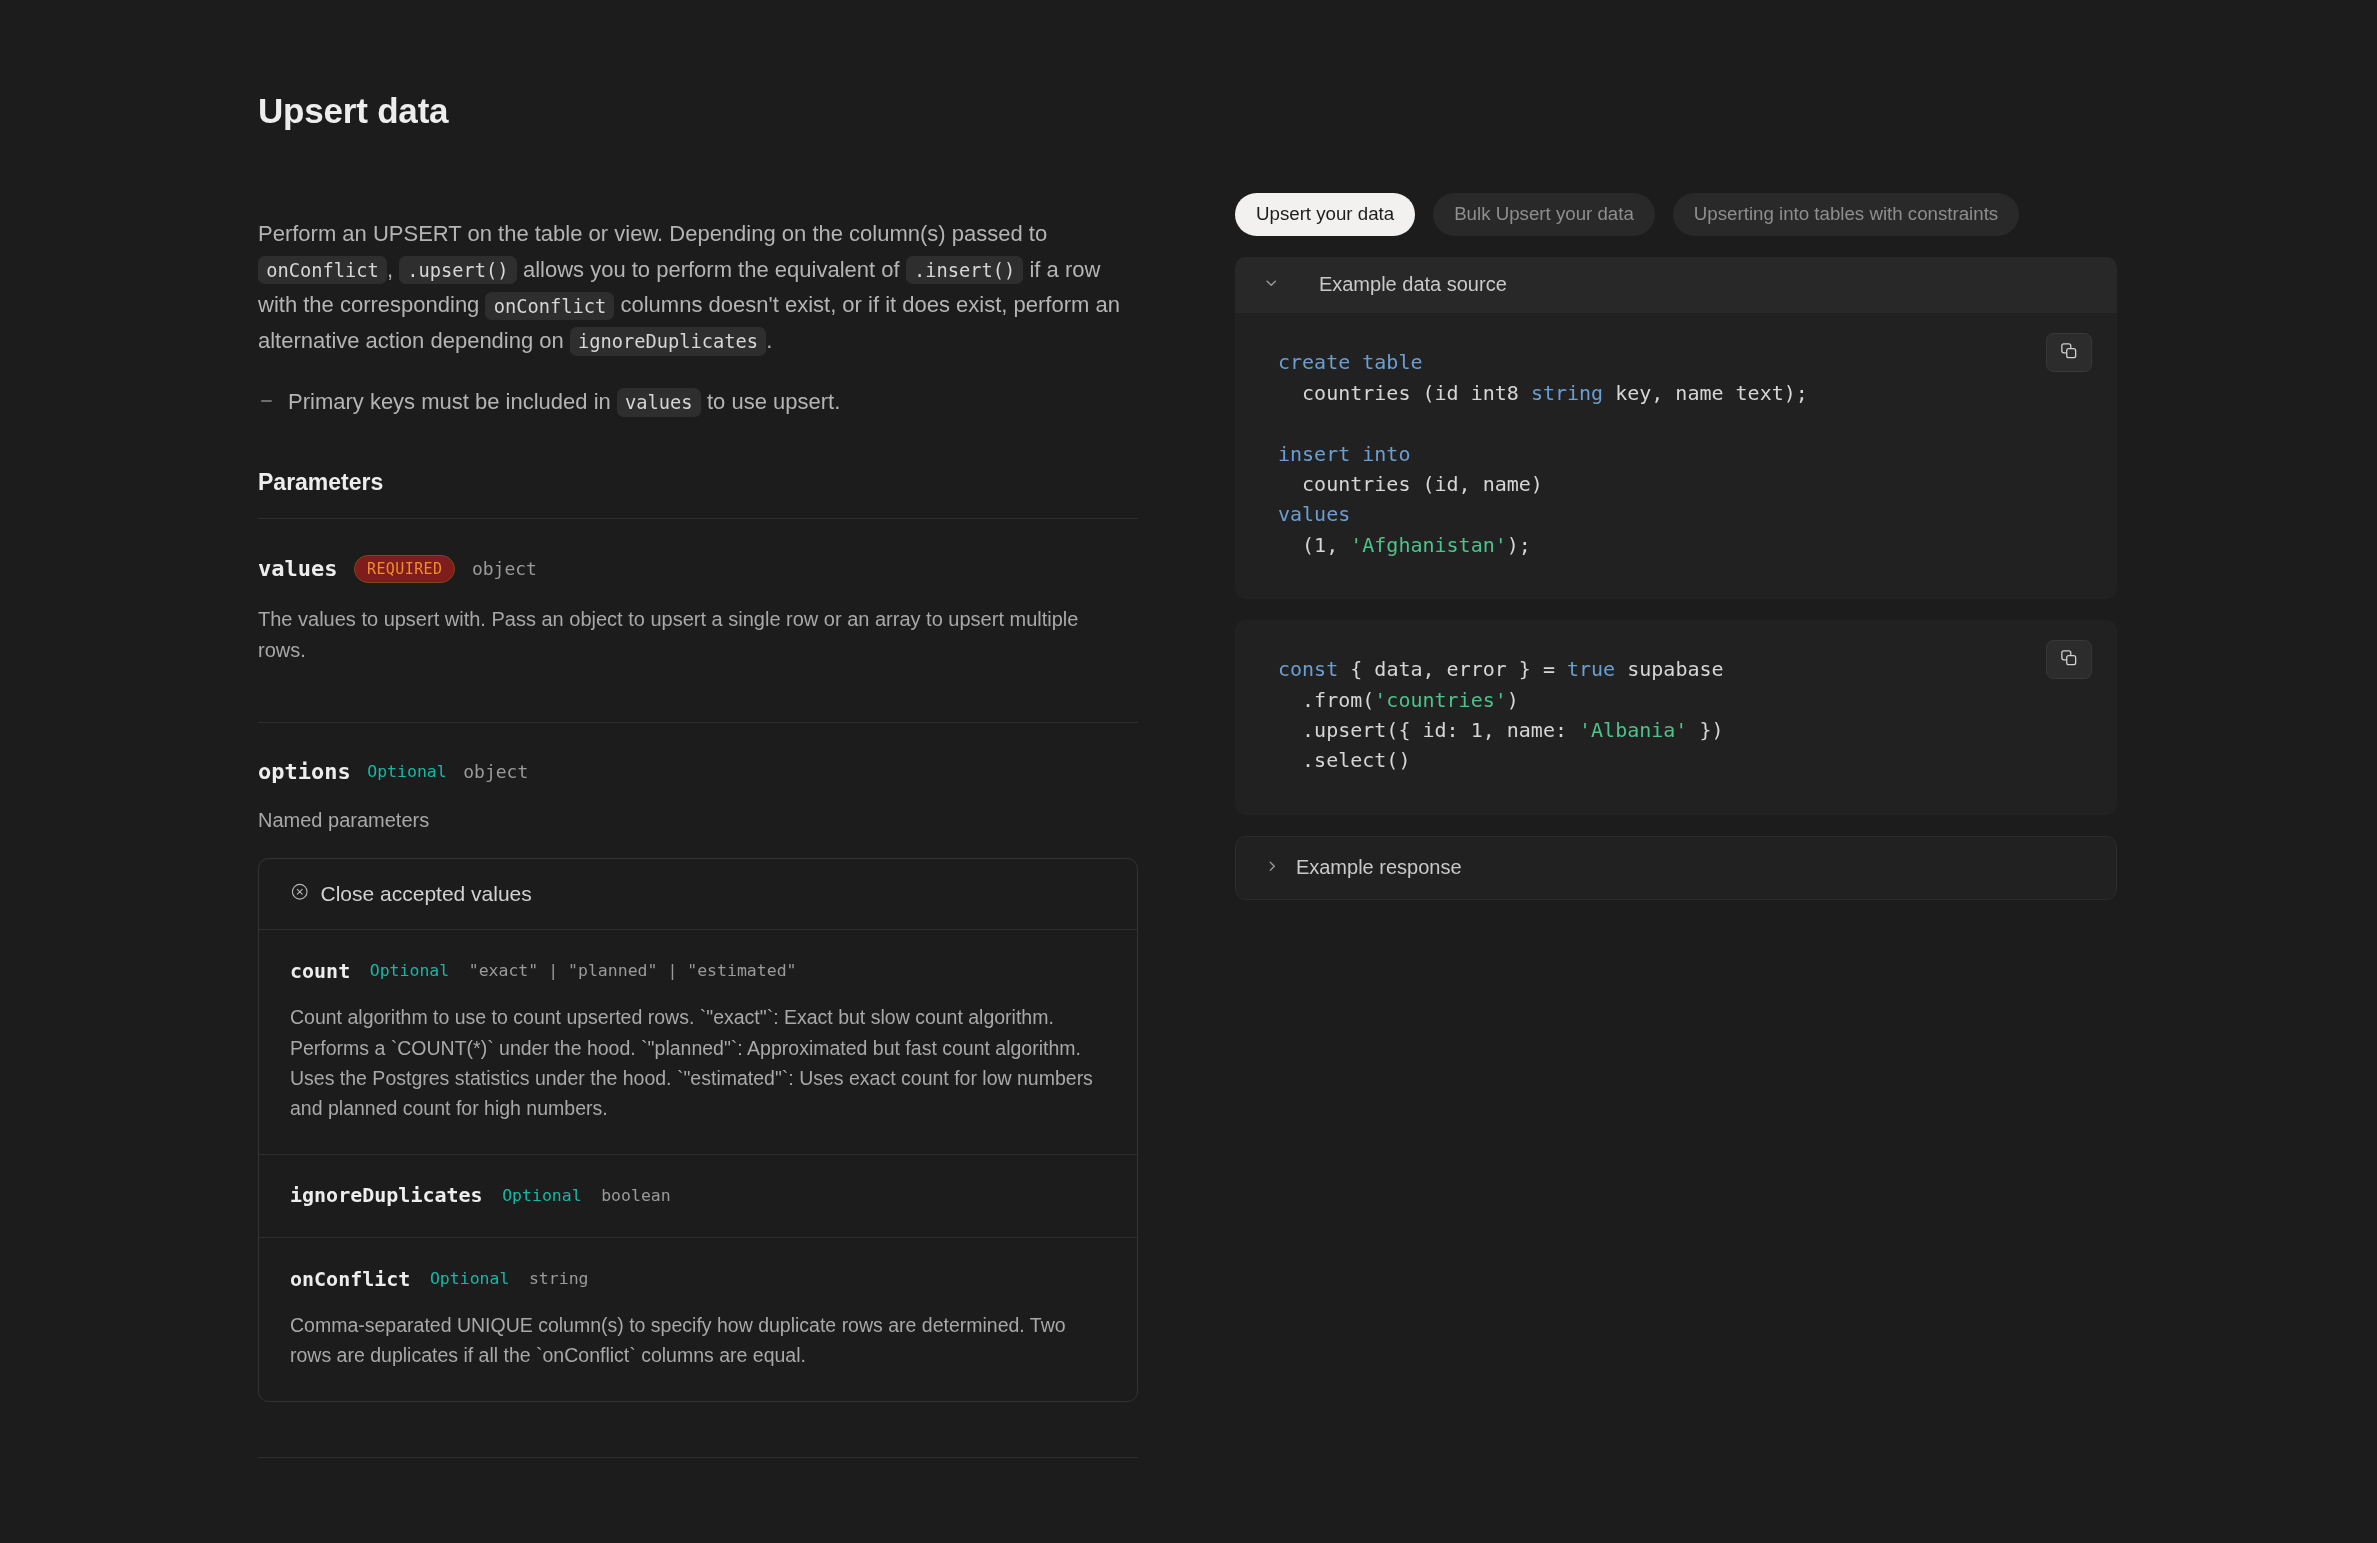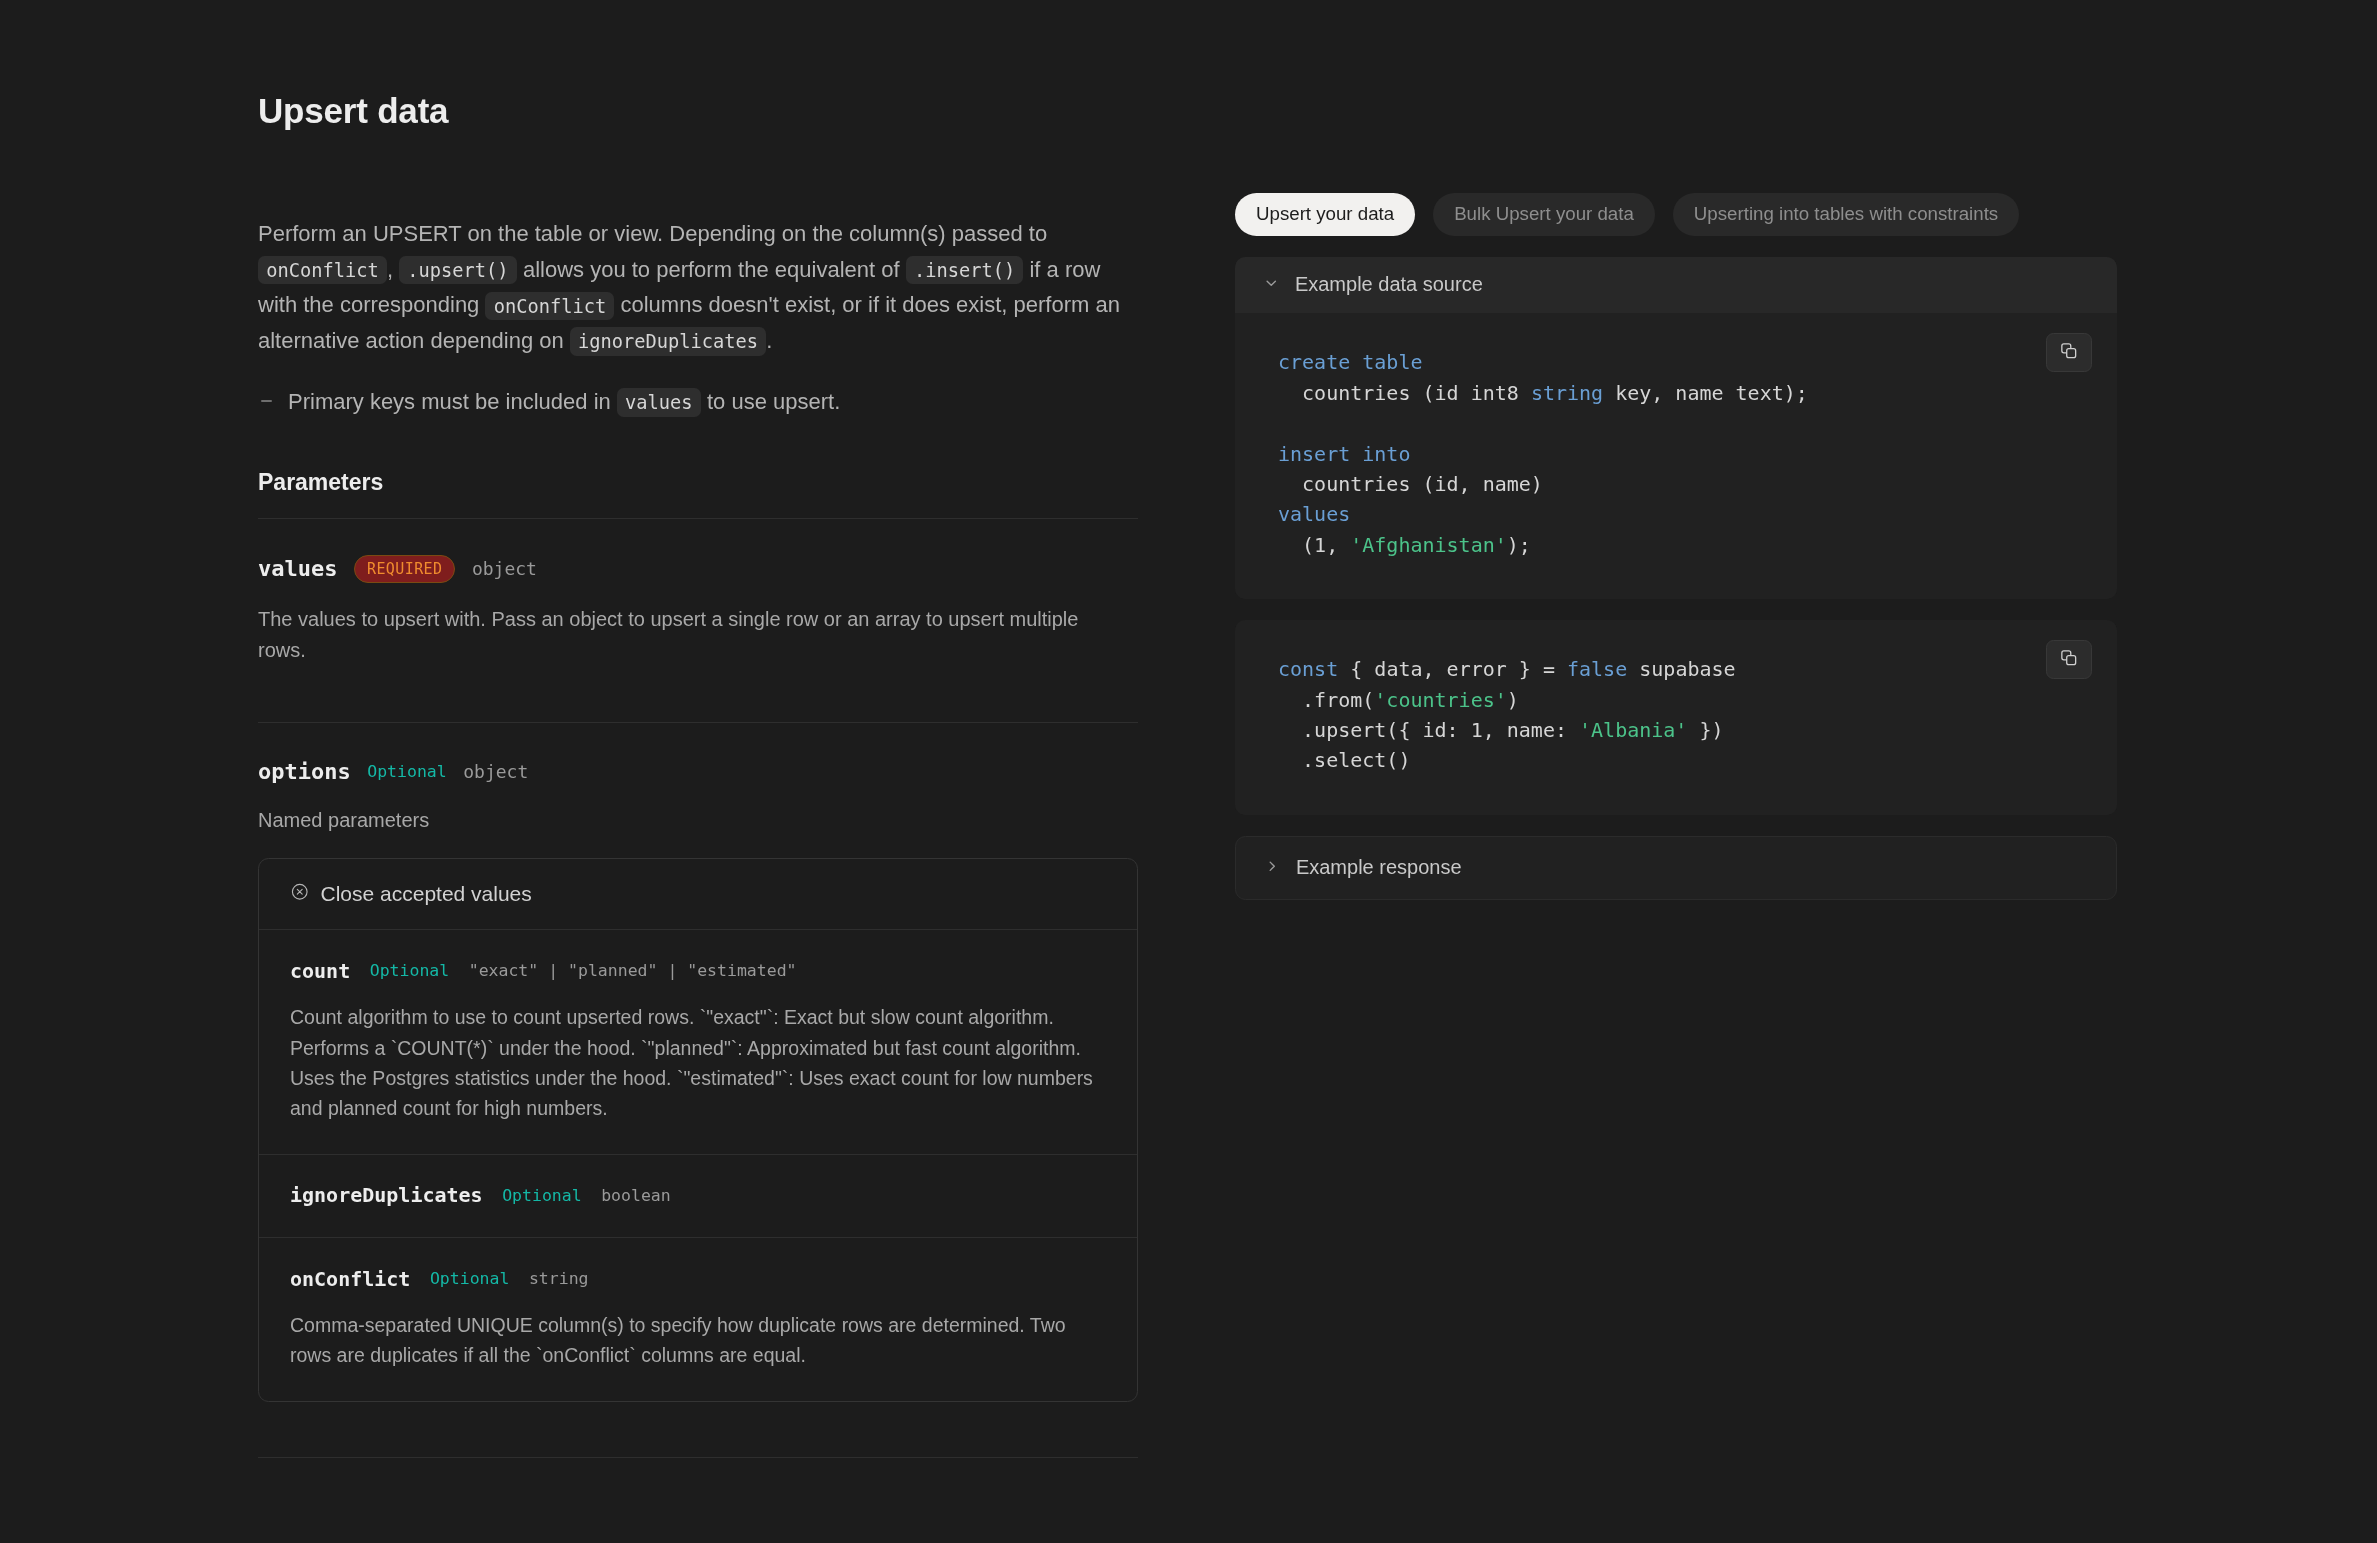--- a/index.html
+++ b/index.html
@@ -192,20 +192,21 @@
     display: flex;
     align-items: center;
     gap: 15px;
     padding: 16.5px 28.4px 17px 28.4px;
     background: #282828;
     cursor: pointer;
   }
   .codecard-header-label {
     font-size: 20px;
     color: #c9c9c9;
+    margin-left: 24px;
   }
   .chev { display: block; }
 
   .codebody {
     position: relative;
     background: #212121;
     padding: 34px 30px 39px 43px;
   }
   .copy-btn {
     position: absolute;
@@ -380,21 +381,21 @@
     <div class="codecard">
       <div class="codebody">
         <div class="copy-btn">
           <span>
             <svg width="19.5" height="19.5" viewBox="0 0 24 24" fill="none" stroke="#d0d0d0" stroke-width="1.6" stroke-linecap="round" stroke-linejoin="round">
               <rect x="3.5" y="3.5" width="11" height="11" rx="2.5"></rect>
               <rect x="9.5" y="9.5" width="11" height="11" rx="2.5" fill="#2c2c2c"></rect>
             </svg>
           </span>
         </div>
-        <pre class="code" id="js-code"><span class="k">const</span><span> { data, error } = </span><span class="k">false</span><span> supabase</span>
+        <pre class="code" id="js-code"><span class="k">const</span><span> { data, error } = </span><span class="k">true</span><span> supabase</span>
 <span>  .from(</span><span class="s">'countries'</span><span>)</span>
 <span>  .upsert({ id: 1, name: </span><span class="s">'Albania'</span><span> })</span>
 <span>  .select()</span></pre>
       </div>
     </div>
 
     <div class="collapsed-row">
       <span class="chev">
         <svg width="16.5" height="16.5" viewBox="0 0 24 24" fill="none" stroke="#9a9a9a" stroke-width="2" stroke-linecap="round" stroke-linejoin="round">
           <path d="M9 6 L15 12 L9 18"></path>

